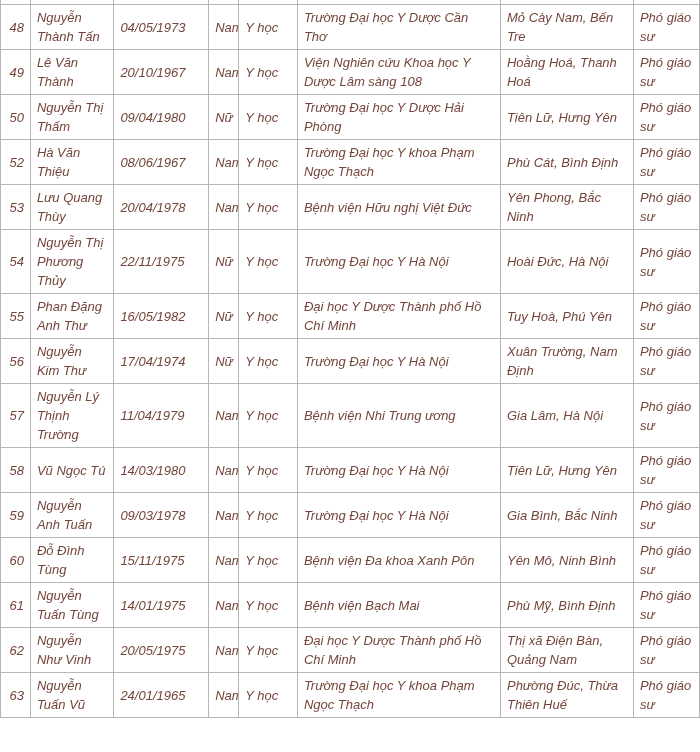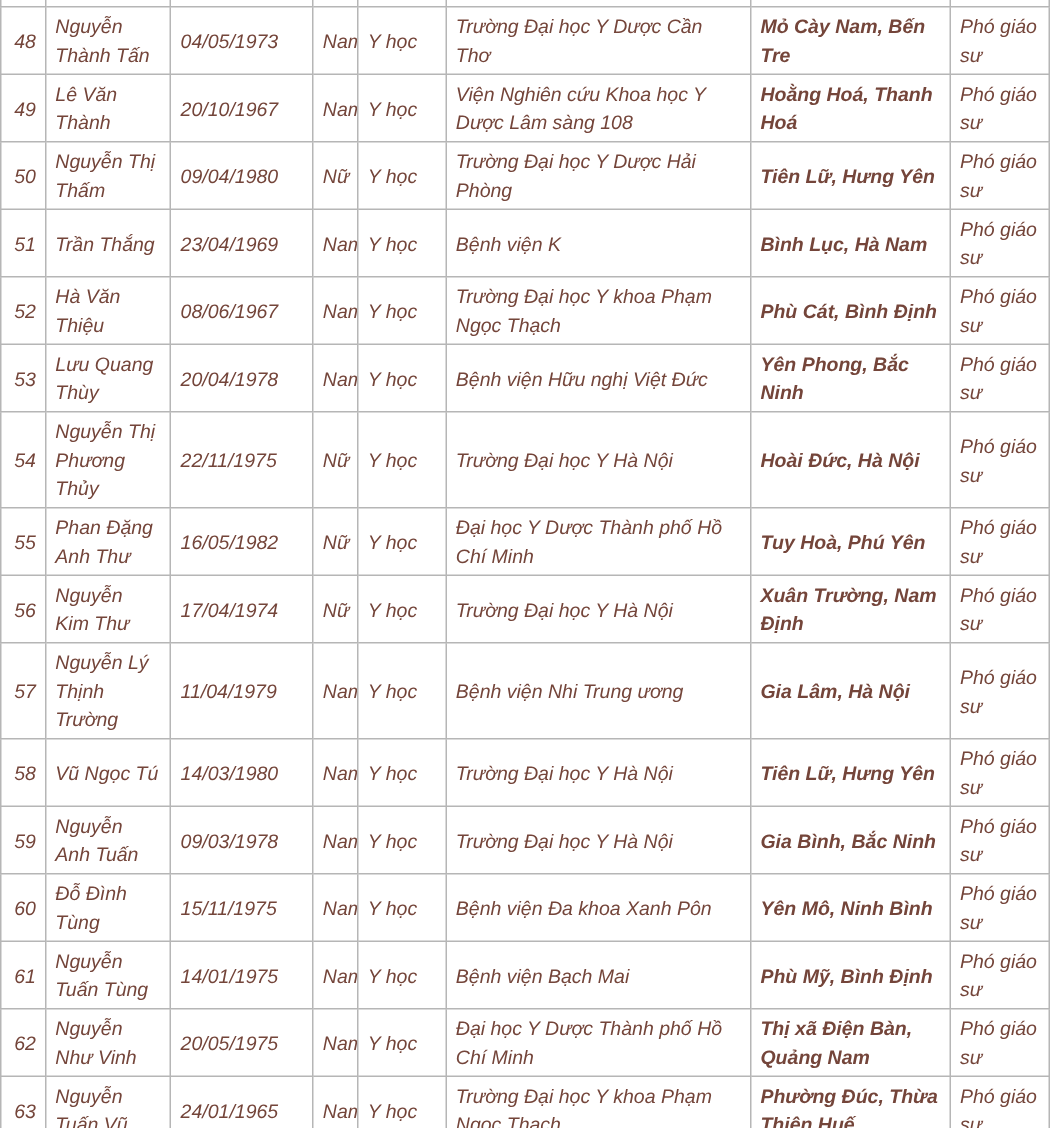--- a/index.html
+++ b/index.html
@@ -33,21 +33,21 @@
     height: 4px;
     padding: 0;
     border-top: none;
   }
   .col-stt        { width: 29px;  text-align: right; }
   .col-name       { width: 81px;  }
   .col-dob        { width: 92px;  }
   .col-gender     { width: 29px;  }
   .col-field      { width: 57px;  }
   .col-institution{ width: 197px; }
-  .col-hometown   { width: 129px; font-weight: bold; }
+  .col-hometown   { width: 129px; }
   .col-title      { width: 64px;  }
 </style>
 </head>
 <body>
 
 <table data-name="professors-table">
   <colgroup>
     <col class="col-stt">
     <col class="col-name">
     <col class="col-dob">
@@ -92,30 +92,20 @@
         <td class="col-stt" data-name="cell-stt">50</td>
         <td class="col-name" data-name="cell-name">Nguyễn Thị Thấm</td>
         <td class="col-dob" data-name="cell-dob">09/04/1980</td>
         <td class="col-gender" data-name="cell-gender">Nữ</td>
         <td class="col-field" data-name="cell-field">Y học</td>
         <td class="col-institution" data-name="cell-institution">Trường Đại học Y Dược Hải Phòng</td>
         <td class="col-hometown" data-name="cell-hometown">Tiên Lữ, Hưng Yên</td>
         <td class="col-title" data-name="cell-title">Phó giáo sư</td>
       </tr>
       <tr data-name="table-row">
-        <td class="col-stt" data-name="cell-stt">51</td>
-        <td class="col-name" data-name="cell-name">Trần Thắng</td>
-        <td class="col-dob" data-name="cell-dob">23/04/1969</td>
-        <td class="col-gender" data-name="cell-gender">Nam</td>
-        <td class="col-field" data-name="cell-field">Y học</td>
-        <td class="col-institution" data-name="cell-institution">Bệnh viện K</td>
-        <td class="col-hometown" data-name="cell-hometown">Bình Lục, Hà Nam</td>
-        <td class="col-title" data-name="cell-title">Phó giáo sư</td>
-      </tr>
-      <tr data-name="table-row">
         <td class="col-stt" data-name="cell-stt">52</td>
         <td class="col-name" data-name="cell-name">Hà Văn Thiệu</td>
         <td class="col-dob" data-name="cell-dob">08/06/1967</td>
         <td class="col-gender" data-name="cell-gender">Nam</td>
         <td class="col-field" data-name="cell-field">Y học</td>
         <td class="col-institution" data-name="cell-institution">Trường Đại học Y khoa Phạm Ngọc Thạch</td>
         <td class="col-hometown" data-name="cell-hometown">Phù Cát, Bình Định</td>
         <td class="col-title" data-name="cell-title">Phó giáo sư</td>
       </tr>
       <tr data-name="table-row">

